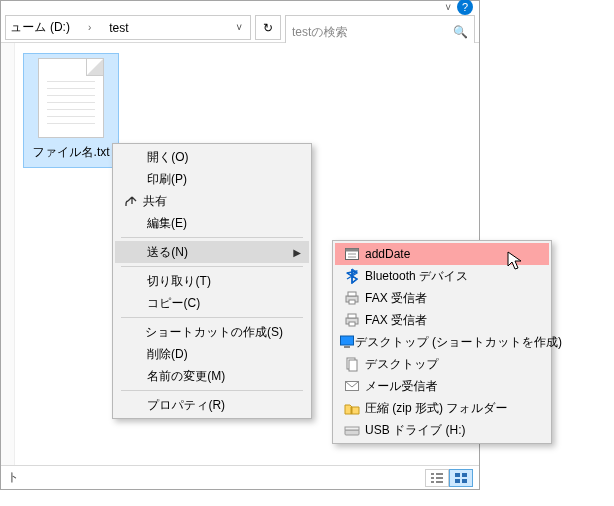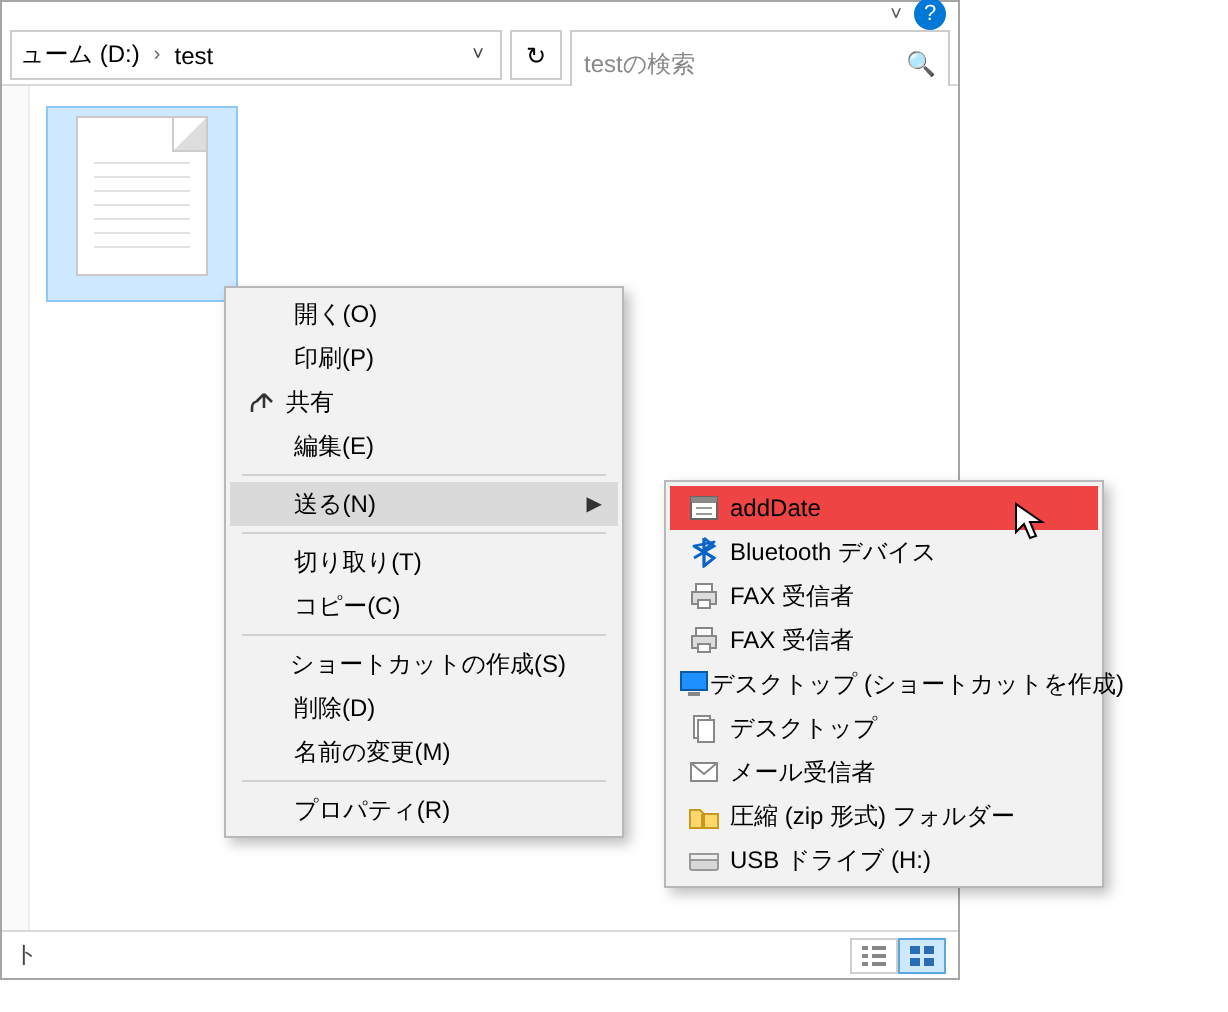--- a/index.html
+++ b/index.html
@@ -3,21 +3,21 @@
 <meta charset="utf-8">
 <style>
   * { box-sizing: border-box; margin: 0; padding: 0; }
   html, body { width: 614px; height: 506px; font-family: "Segoe UI", "Meiryo UI", sans-serif; font-size: 12px; background: #fff; overflow: hidden; }
   .window { position: relative; width: 480px; height: 490px; border: 1px solid #a5a5a5; background: #fff; }
   .titlebar { height: 12px; background: #fff; border-bottom: 0; display:flex; justify-content:flex-end; align-items:center; padding-right:6px; }
   .titlebar .chev { color:#555; font-size:10px; margin-right:6px; }
   .titlebar .help { width:16px; height:16px; border-radius:50%; background:#0078d7; color:#fff; display:flex; align-items:center; justify-content:center; font-size:11px; }
   .addrbar { display:flex; align-items:stretch; height:30px; border-bottom:1px solid #d9d9d9; padding:2px 4px; gap:4px; }
   .addrbox { flex:1; display:flex; align-items:center; border:1px solid #cccccc; background:#fff; padding:0 4px; }
-  .crumb { display:flex; align-items:center; gap:7px; color:#000; }
+  .crumb { display:flex; align-items:center; gap:18px; color:#000; }
   .crumb .sep { color:#666; font-size:10px; }
   .addrbox .dropdown { margin-left:auto; color:#444; font-size:10px; padding:0 4px; }
   .refresh { width:26px; display:flex; align-items:center; justify-content:center; border:1px solid #cccccc; background:#fff; }
   .searchbox { width:190px; display:flex; align-items:center; border:1px solid #cccccc; background:#fff; padding:16px 6px; color:#888; }
   .searchbox .mag { margin-left:auto; color:#555; }
   .content { position:relative; height:calc(100% - 12px - 30px - 24px); display:flex; }
   .navpane { width:14px; border-right:1px solid #eee; background:#fafafa; }
   .filepane { flex:1; padding:10px 8px; background:#fff; position:relative; }
   .fileitem { width:96px; text-align:center; background:#cde8ff; border:1px solid #8cc7f7; padding:4px 2px 6px; }
   .thumb { width:66px; height:80px; margin:0 auto 6px; background:#fff; border:1px solid #c9c9c9; position:relative; }
@@ -49,21 +49,21 @@
   
   .menu { position:absolute; background:#f2f2f2; border:1px solid #b8b8b8; box-shadow:3px 3px 6px rgba(0,0,0,.25); padding:2px; font-size:12px; }
   .menu .sep { height:1px; background:#d0d0d0; margin:3px 6px; }
   .mitem { display:flex; align-items:center; height:22px; padding:0 26px 0 10px; white-space:nowrap; position:relative; color:#000; }
   .mitem.hasicon { padding-left:6px; }
   .mitem .micon { width:22px; display:flex; justify-content:center; color:#444; }
   .mitem .arrow { position:absolute; right:8px; font-size:10px; color:#333; }
   .mitem.highlight { background:#dadada; }
   .submenu .mitem { padding-left:4px; }
   .submenu .mitem .micon { width:26px; }
-  .submenu .mitem.highlight { background:#ef4444; }
+  .submenu .mitem.highlight { background:#fca5a5; }
   .cursor { position:absolute; width:16px; height:20px; pointer-events:none; }
   .cursor svg { display:block; }
   .ico { width:16px; height:16px; }
 </style>
 </head>
 <body>
 
 <div class="window">
   <div class="titlebar">
     <span class="chev">˅</span>
@@ -88,20 +88,21 @@
     </div>
   </div>
 
   <div class="content">
     <div class="navpane"></div>
     <div class="filepane">
       <div class="fileitem">
         <div class="thumb">
             <div class="lines"></div>
           </div>
+        <div class="filename">ファイル名.txt</div>
       </div>
     </div>
   </div>
 
   <div class="statusbar">
     <span>ト</span>
     <div class="views">
       <div class="vbtn">
           <div class="vlist"></div>
         </div>

